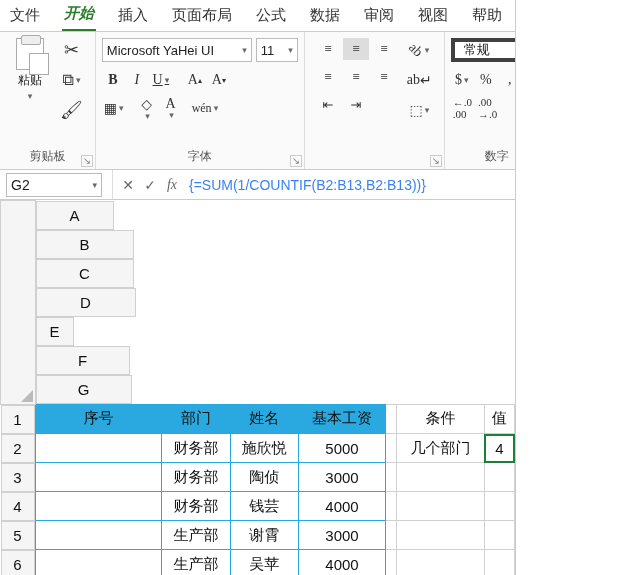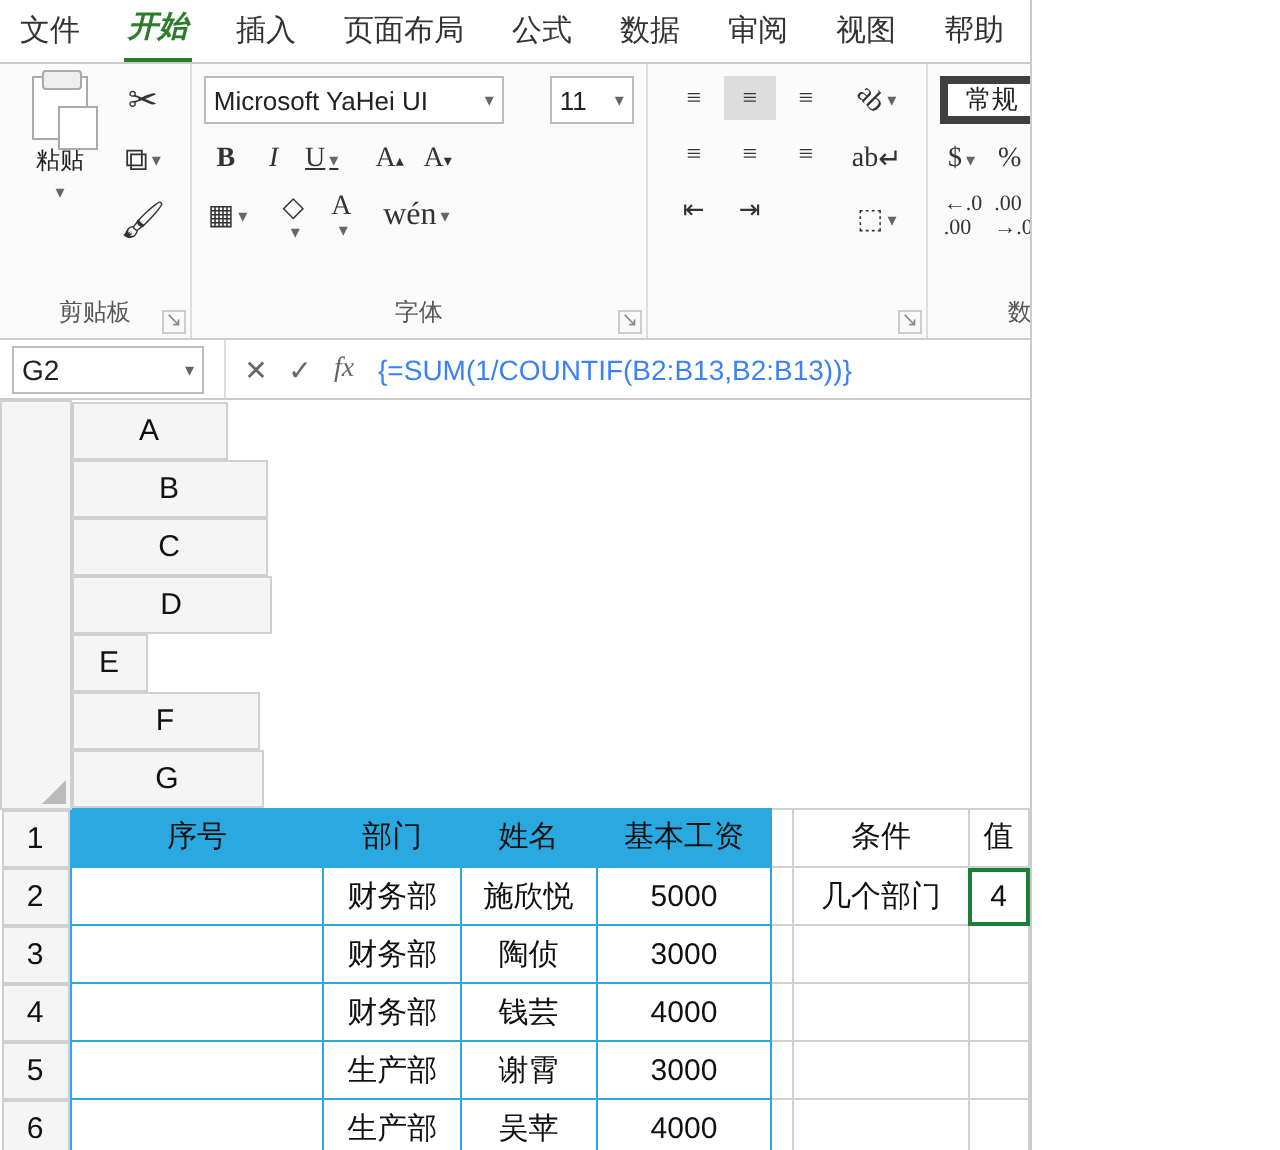--- a/index.html
+++ b/index.html
@@ -28,21 +28,21 @@
   .paste-icon{width:28px;height:32px;border:1px solid #aaa;position:relative;background:#fff;}
   .paste-icon::before{content:"";position:absolute;left:4px;top:-4px;width:18px;height:8px;border:1px solid #aaa;border-radius:2px;background:#eee;}
   .paste-icon::after{content:"";position:absolute;right:-6px;bottom:-6px;width:18px;height:20px;border:1px solid #aaa;background:#fff;}
   .scissor{font-size:18px;}
   .copy-ic{font-size:16px;}
   .brush{font-size:18px;}
 
   
   .font-name{width:150px;height:24px;border:1px solid #bbb;background:#fff;padding:2px 4px;font-size:13px;display:flex;align-items:center;justify-content:space-between;}
   .font-size{width:42px;height:24px;border:1px solid #bbb;background:#fff;padding:2px 4px;font-size:13px;display:flex;align-items:center;justify-content:space-between;}
-  .font-row{display:flex;gap:23px;margin-bottom:6px;}
+  .font-row{display:flex;gap:4px;margin-bottom:6px;}
   .btn-row{display:flex;gap:2px;align-items:center;}
   .fc-bar{display:inline-block;width:14px;height:3px;background:#d00;margin-top:-2px;}
   .fill-bar{display:inline-block;width:14px;height:3px;background:#ffeb00;margin-top:-2px;}
 
   
   .align-row{display:flex;gap:2px;}
   .orient{transform:rotate(45deg);display:inline-block;}
 
   
   .num-format{width:92px;height:24px;border:4px solid #404040;background:#fff;display:flex;align-items:center;justify-content:space-between;padding:0 9px;font-size:13px;}
@@ -131,21 +131,21 @@
         <span style="width:6px"></span>
         <span class="btn drop" style="flex-direction:column">
           <span>◇</span>
               <span class="fill-bar"></span>
         </span>
         <span class="btn drop" style="flex-direction:column">
           <span>A</span>
               <span class="fc-bar"></span>
         </span>
         <span style="width:4px"></span>
-        <span class="btn drop" style="font-size:16px">wén</span>
+        <span class="btn drop" style="font-size:12px">wén</span>
       </div>
     </div>
     <div class="title">字体</div>
     <div class="launcher">↘</div>
   </div>
 
   <div class="group" style="width:156px">
     <div class="body" style="flex-direction:row">
       <div class="col">
         <div class="align-row">

